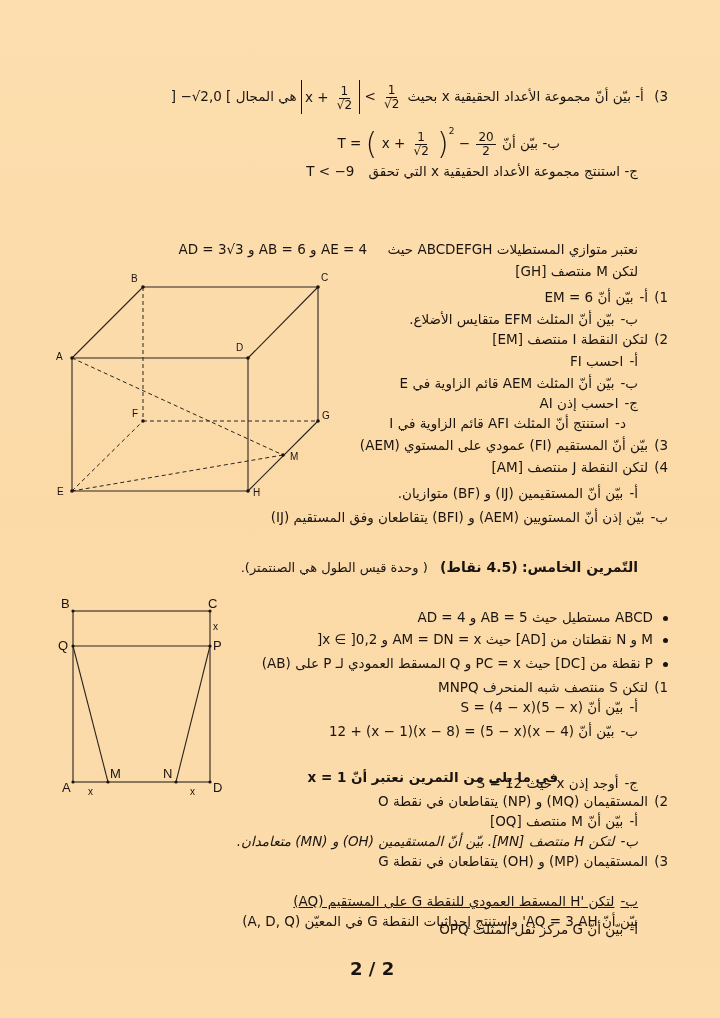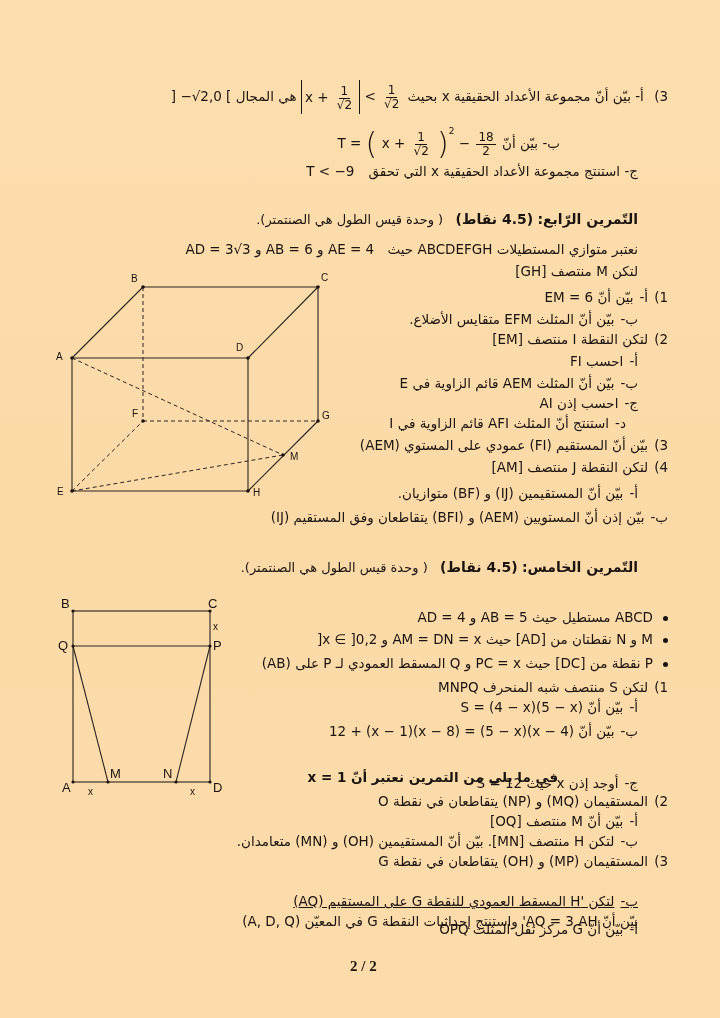--- a/index.html
+++ b/index.html
@@ -20,21 +20,21 @@
   .bold { font-weight: bold; }
   .title { font-weight: bold; font-size: 14px; }
   .paren { font-weight: normal; font-size: 13px; }
   .frac { display: inline-flex; flex-direction: column; align-items: center; vertical-align: middle; font-size: 12px; line-height: 13px; margin: 0 2px; }
   .frac .n { border-bottom: 1px solid #1a1410; padding: 0 2px; }
   .frac .d { padding: 0 2px; }
   .absbar { display: inline-block; border-left: 1.3px solid #1a1410; border-right: 1.3px solid #1a1410; padding: 0 3px; vertical-align: middle; height: 34px; line-height: 34px; }
   .bigparen { font-size: 30px; font-weight: 200; vertical-align: middle; line-height: 30px; }
   .sup { font-size: 9px; vertical-align: 14px; }
   .bullet { display:inline-block; width:5px; height:5px; background:#1a1410; border-radius:50%; margin-left:10px; vertical-align: middle; }
-  .pagenum { position: absolute; left: 350px; top: 958px; font-weight: bold; font-size: 15px; font-family: Liberation Serif, serif; }
+  .pagenum { position: absolute; left: 350px; top: 958px; font-weight: bold; font-size: 18px; }
   svg { position: absolute; left: 0; top: 0; }
   .lbl { font-family: "Liberation Sans", sans-serif; font-size: 10px; fill: #1a1410; }
   .lbl2 { font-family: "Liberation Sans", sans-serif; font-size: 13px; fill: #1a1410; }
 </style>
 </head>
 <body>
 
 <div class="page">
 
   <div class="line" style="top:80px;">
@@ -68,40 +68,35 @@
       <span>T =</span>
       <span class="bigparen">(</span>
       <span>x +</span>
       <span class="frac">
           <span class="n">1</span>
           <span class="d">√2</span>
         </span>
       <span class="bigparen">)</span><span class="sup">2</span>
       <span>−</span>
       <span class="frac">
-          <span class="n">18</span>
+          <span class="n">20</span>
           <span class="d">2</span>
         </span>
     </span>
   </div>
 
   <div class="line" style="top:162px; right:82px;">
     <span>ج-</span>
     <span>استنتج مجموعة الأعداد الحقيقية x التي تحقق</span>
     <span class="ltr" style="margin-right:10px;">T &lt; −9</span>
   </div>
 
-  <div class="line" style="top:210px; right:82px;">
-    <span class="title">التّمرين الرّابع:</span>
-    <span class="title">(4.5 نقاط)</span>
-    <span class="paren" style="margin-right:8px;">( وحدة قيس الطول هي الصنتمتر).</span>
-  </div>
   <div class="line" style="top:240px; right:82px;">
     <span>نعتبر متوازي المستطيلات ABCDEFGH حيث</span>
-    <span class="ltr" style="margin-right:9px;">AD = 3√3 و AB = 6 و AE = 4</span>
+    <span class="ltr" style="margin-right:16px;">AD = 3√3 و AB = 6 و AE = 4</span>
   </div>
   <div class="line" style="top:262px; right:82px;">لتكن M منتصف [GH]</div>
 
   <div id="ex4-items">
       <div class="line" style="top: 288px; right: 52px;"><span class="num">1)</span><span style="margin-left: 6px;">أ-</span><span>بيّن أنّ EM = 6</span></div>
       <div class="line" style="top: 310px; right: 82px;"><span style="margin-left: 6px;">ب-</span><span>بيّن أنّ المثلث EFM متقايس الأضلاع.</span></div>
       <div class="line" style="top: 330px; right: 52px;"><span class="num">2)</span><span>لتكن النقطة I منتصف [EM]</span></div>
       <div class="line" style="top: 352px; right: 82px;"><span style="margin-left: 6px;">أ-</span><span>احسب FI</span></div>
       <div class="line" style="top: 374px; right: 82px;"><span style="margin-left: 6px;">ب-</span><span>بيّن أنّ المثلث AEM قائم الزاوية في E</span></div>
       <div class="line" style="top: 394px; right: 82px;"><span style="margin-left: 6px;">ج-</span><span>احسب إذن AI</span></div>
@@ -192,21 +187,21 @@
       <div class="line" style="top: 654px; right: 52px;"><span class="bullet"></span><span>P نقطة من [DC] حيث PC = x و Q المسقط العمودي لـ P على (AB)</span></div>
     </div>
   <div id="ex5-items">
       <div class="line" style="top: 678px; right: 52px;"><span class="num">1)</span><span>لتكن S منتصف شبه المنحرف MNPQ</span></div>
       <div class="line" style="top: 698px; right: 82px;"><span style="margin-left: 6px;">أ-</span><span>بيّن أنّ S = (4 − x)(5 − x)</span></div>
       <div class="line" style="top: 722px; right: 82px;"><span style="margin-left: 6px;">ب-</span><span>بيّن أنّ (4 − x)(5 − x) = 12 + (x − 1)(x − 8)</span></div>
       <div class="line" style="top: 746px; right: 82px; margin-top: 28px;"><span style="margin-left: 6px;">ج-</span><span>أوجد إذن x حيث S = 12</span></div>
       <div class="line bold" style="top: 768px; right: 162px;"><span>في ما يلي من التمرين نعتبر أنّ x = 1</span></div>
       <div class="line" style="top: 792px; right: 52px;"><span class="num">2)</span><span>المستقيمان (MQ) و (NP) يتقاطعان في نقطة O</span></div>
       <div class="line" style="top: 812px; right: 82px;"><span style="margin-left: 6px;">أ-</span><span>بيّن أنّ M منتصف [OQ]</span></div>
-      <div class="line" style="top: 832px; right: 82px;"><span style="margin-left: 6px;">ب-</span><span>لتكن H منتصف [MN]. بيّن أنّ المستقيمين (OH) و (MN) متعامدان.</span></div>
+      <div class="line" style="top: 832px; right: 82px; font-style: italic;"><span style="margin-left: 6px;">ب-</span><span>لتكن H منتصف [MN]. بيّن أنّ المستقيمين (OH) و (MN) متعامدان.</span></div>
       <div class="line" style="top: 852px; right: 52px;"><span class="num">3)</span><span>المستقيمان (MP) و (OH) يتقاطعان في نقطة G</span></div>
       <div class="line" style="top: 920px; right: 82px;"><span style="margin-left: 6px;">أ-</span><span>بيّن أنّ G مركز ثقل المثلث OPQ</span></div>
       <div class="line" style="top: 892px; right: 82px; text-decoration: underline;"><span style="margin-left: 6px;">ب-</span><span>لتكن 'H المسقط العمودي للنقطة G على المستقيم (AQ)</span></div>
       <div class="line" style="top: 912px; right: 82px;"><span>بيّن أنّ AQ = 3 AH'  واستنتج إحداثيات النقطة G في المعيّن (A, D, Q)</span></div>
     </div>
 
   <div class="pagenum">2 / 2</div>
 </div>
 
 </body></html>

